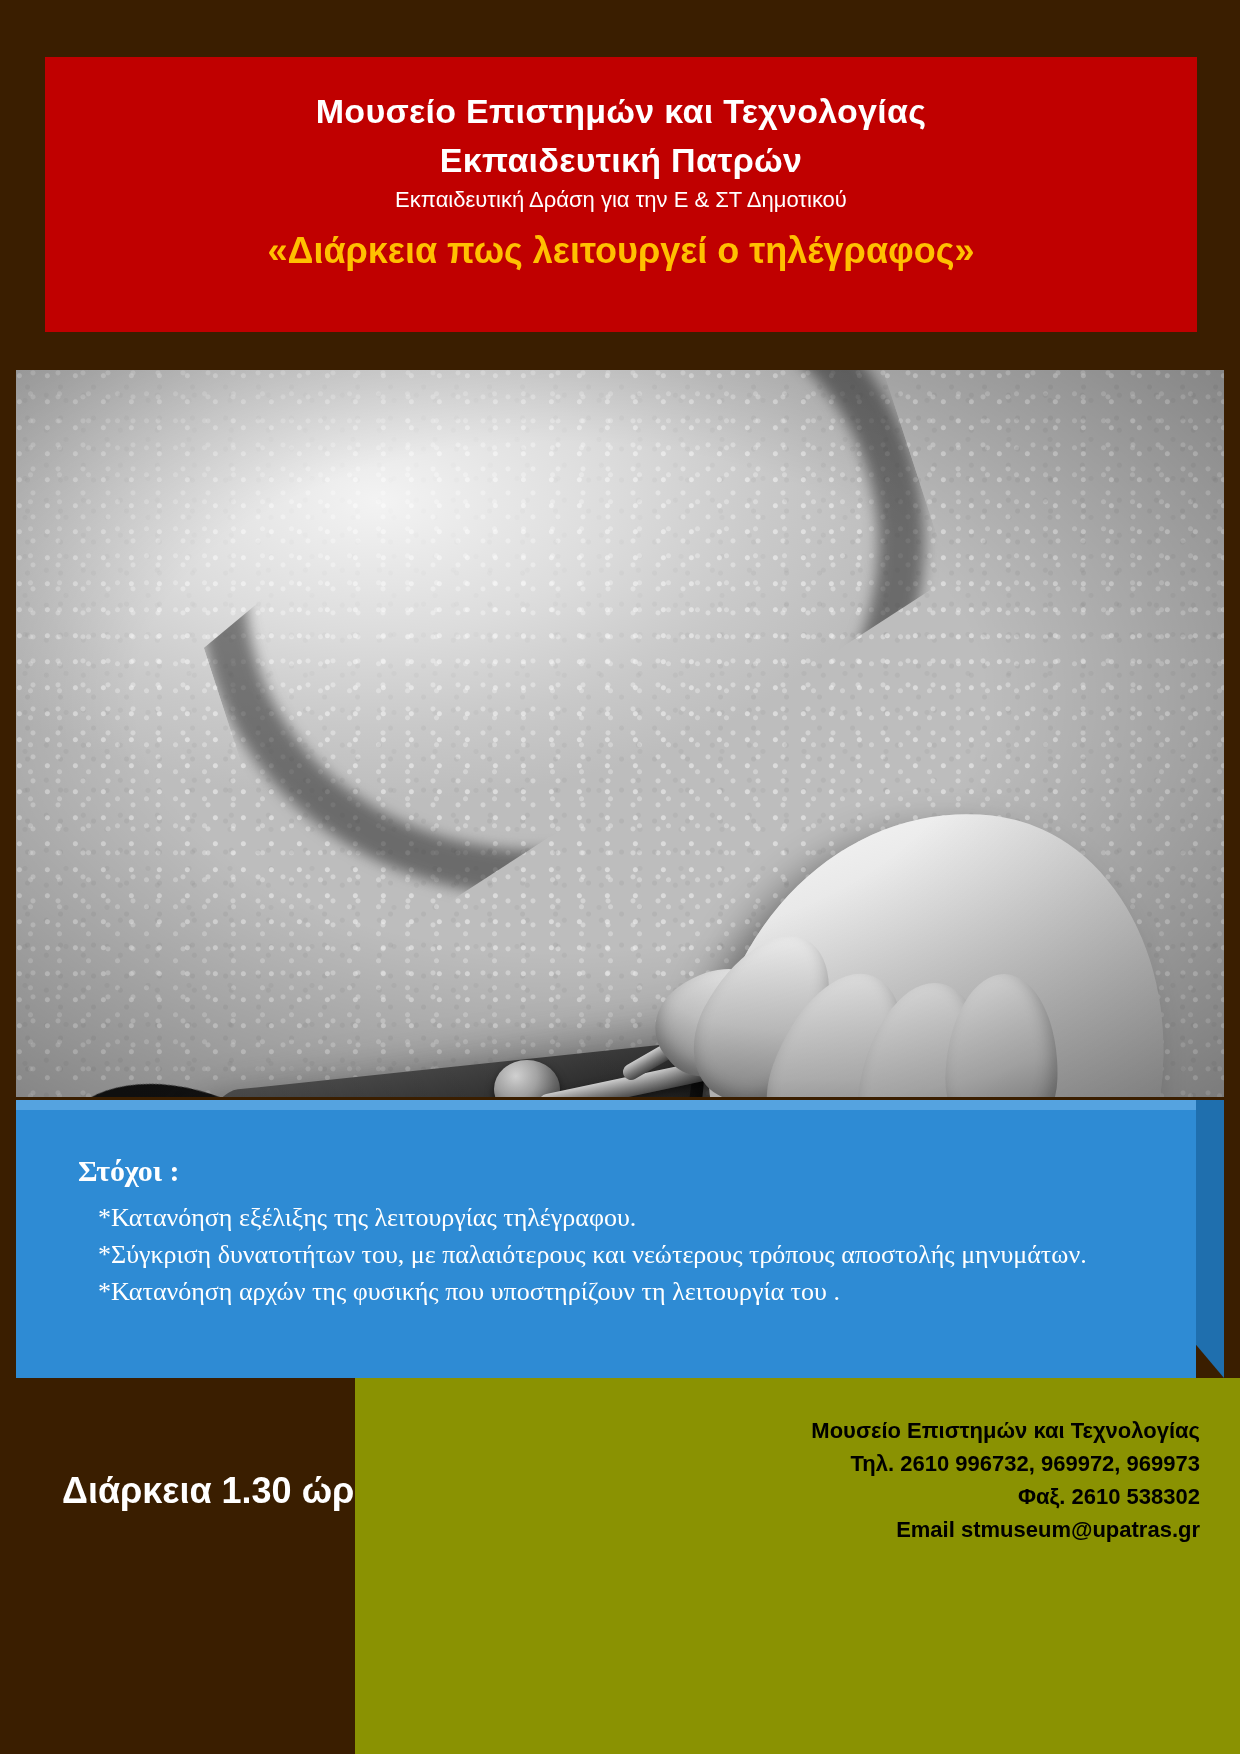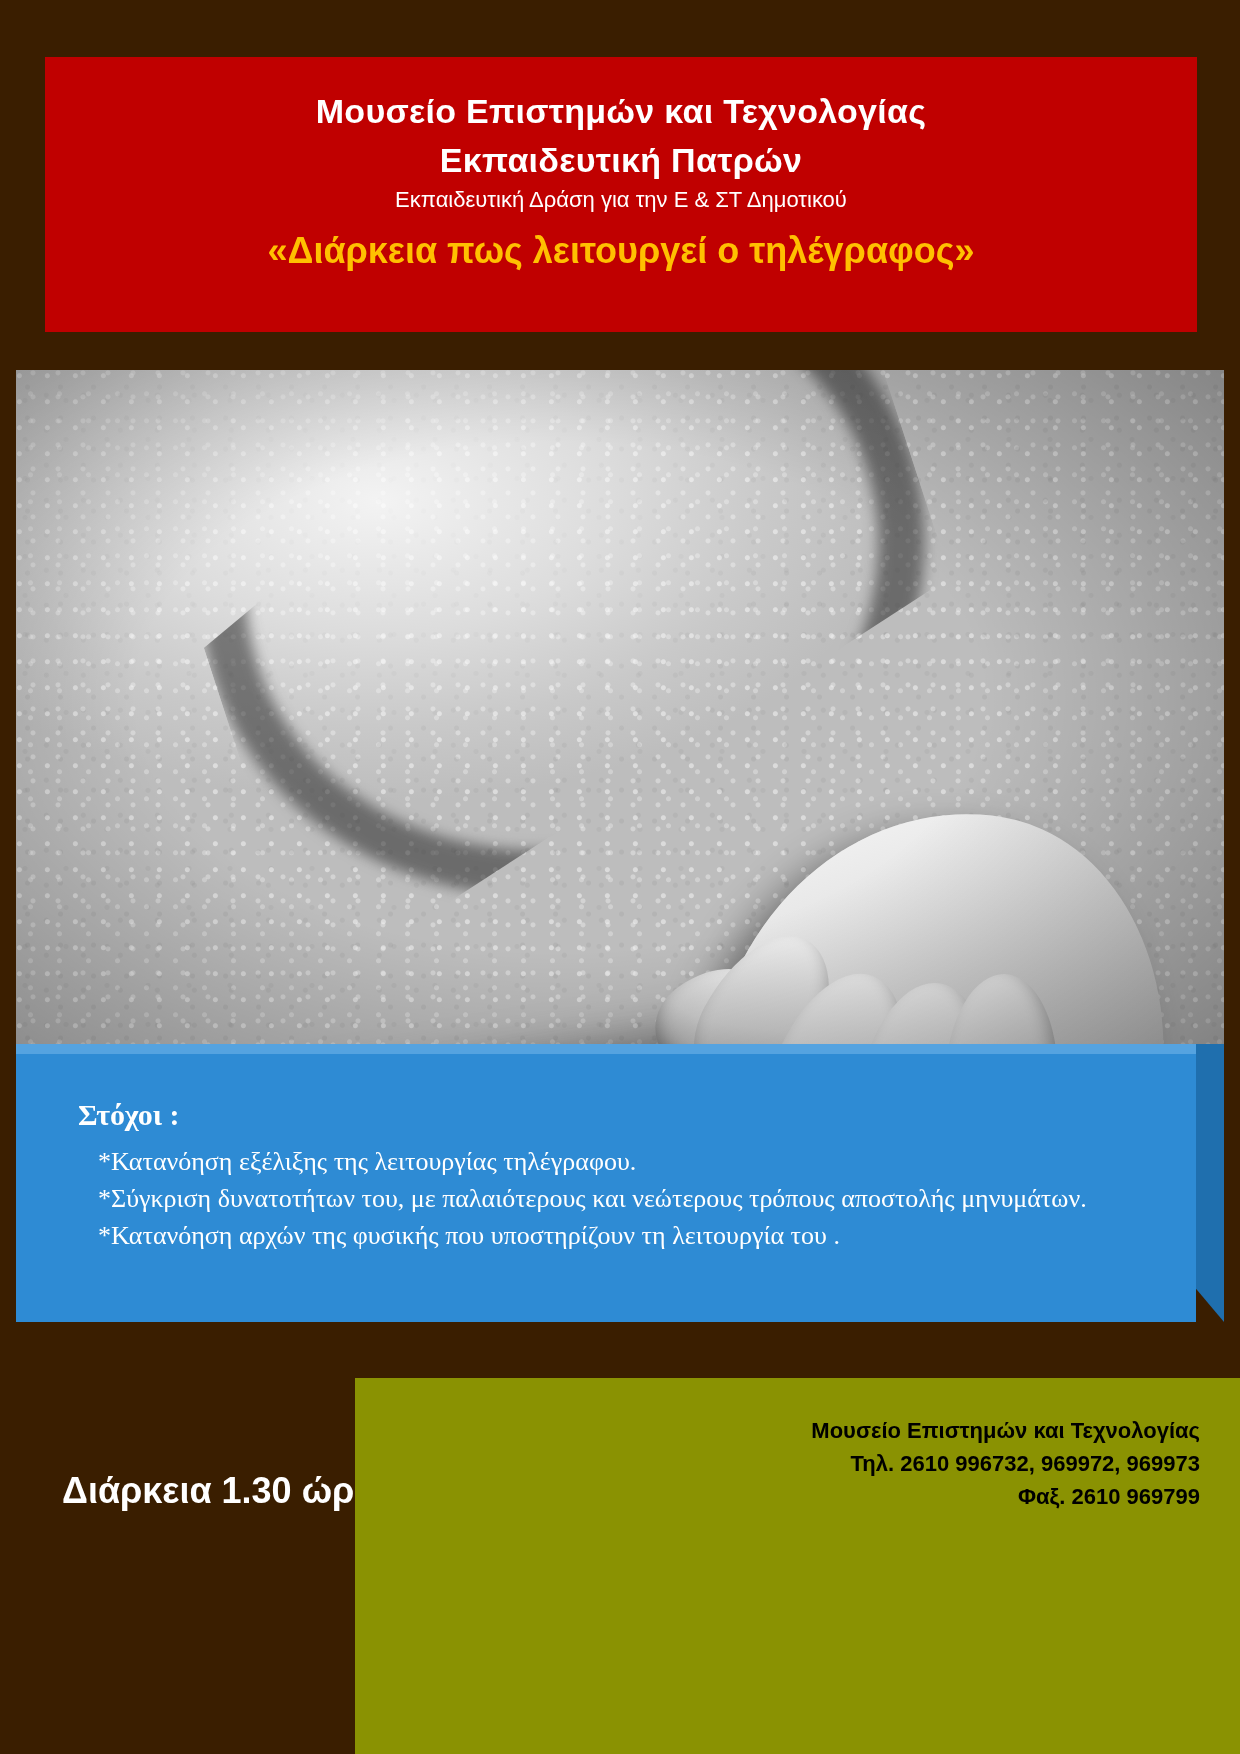--- a/index.html
+++ b/index.html
@@ -205,21 +205,21 @@
   .f1 { left: 690px; top: 560px; width: 118px; height: 178px; transform: rotate(28deg); }
   .f2 { left: 760px; top: 600px; width: 126px; height: 196px; transform: rotate(20deg); }
   .f3 { left: 846px; top: 612px; width: 124px; height: 190px; transform: rotate(10deg); }
   .f4 { left: 930px; top: 604px; width: 112px; height: 172px; transform: rotate(2deg); }
   .thumb { left: 650px; top: 590px; width: 96px; height: 120px; transform: rotate(52deg); }
 
   
   .blue-panel-wrap {
     position: absolute;
     left: 16px;
-    top: 1044px;
+    top: 1100px;
     width: 1208px;
     height: 278px;
   }
   .blue-panel {
     position: absolute;
     left: 0;
     top: 10px;
     width: 1180px;
     height: 268px;
     background: #2e8bd4;
@@ -337,15 +337,16 @@
     <div class="goal-line">*Σύγκριση δυνατοτήτων του, με παλαιότερους και νεώτερους τρόπους αποστολής μηνυμάτων.</div>
     <div class="goal-line">*Κατανόηση  αρχών της φυσικής που υποστηρίζουν τη λειτουργία του .</div>
   </div>
 </div>
 
 <div class="footer">
   <div class="duration">Διάρκεια 1.30 ώρα</div>
   <div class="footer-olive">
     <div class="contact-line">Μουσείο Επιστημών και Τεχνολογίας</div>
     <div class="contact-line">Τηλ. 2610 996732, 969972, 969973</div>
-    <div class="contact-line">Φαξ. 2610 969799</div>
+    <div class="contact-line">Φαξ. 2610 538302</div>
+    <div class="contact-line">Email stmuseum@upatras.gr</div>
   </div>
 </div>
 
 </body></html>

